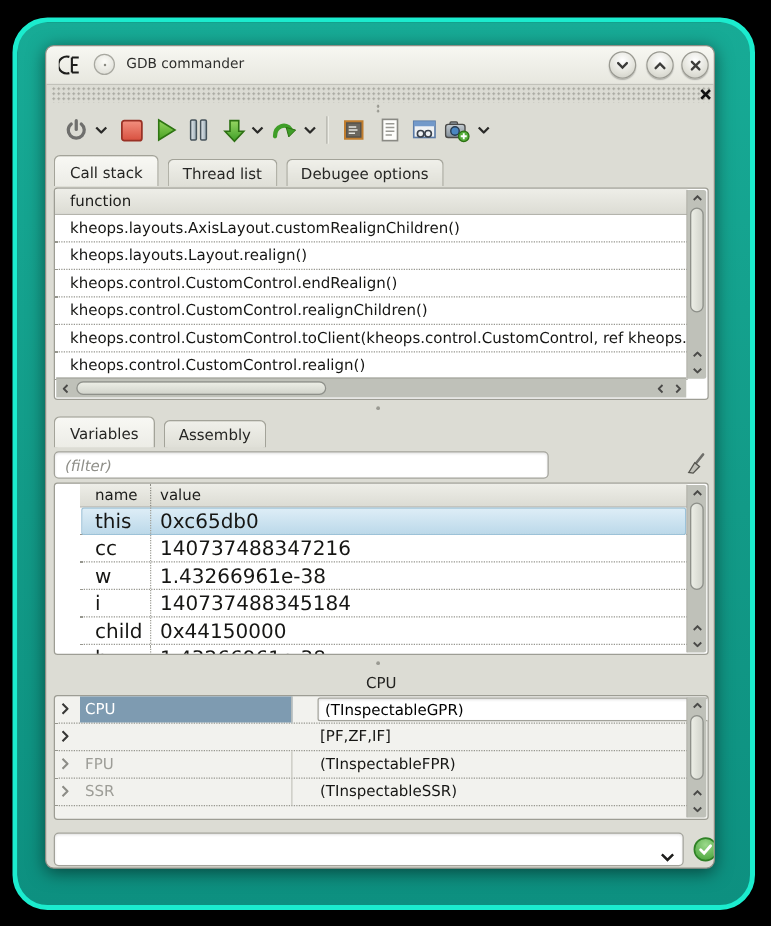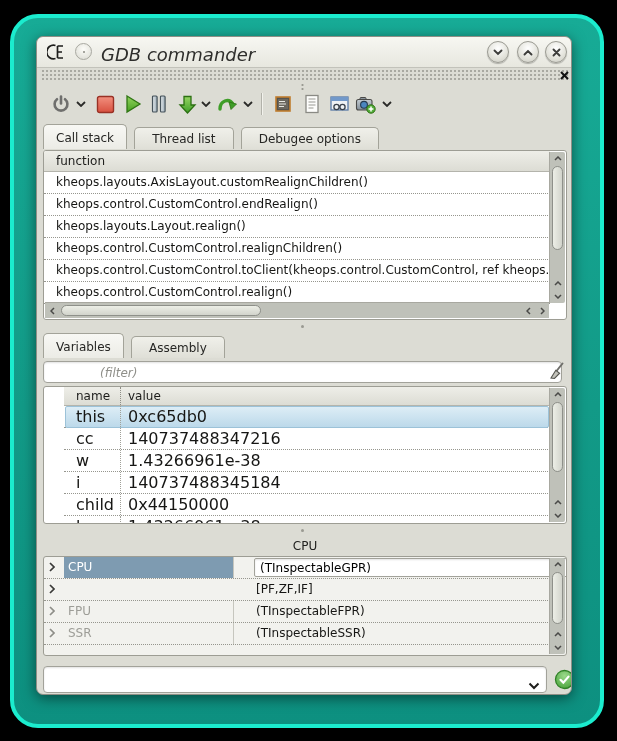--- a/index.html
+++ b/index.html
@@ -6,40 +6,40 @@
     font-family:"DejaVu Sans","Liberation Sans",sans-serif;-webkit-font-smoothing:antialiased;}
   .abs{position:absolute;}
   
   .frame{left:10px;top:14px;width:594px;height:714px;border:4px solid #1becce;border-radius:28px;
     background:linear-gradient(180deg,#17ab96 0%,#129a87 55%,#0d9080 100%);box-sizing:border-box;}
   
   .window{left:36px;top:36px;width:536px;height:659px;background:#dcdcd4;border:1px solid #8f8f86;
     border-radius:7px;box-shadow:0 3px 14px rgba(0,0,0,.5);box-sizing:border-box;overflow:hidden;}
   .titlebar{left:0;top:0;width:100%;height:30px;background:linear-gradient(180deg,#f7f7f2,#e7e7df);
     border-bottom:1px solid #c2c2ba;border-radius:6px 6px 0 0;}
-  .title-text{left:64px;top:7px;font-size:18px;color:#2e2e2c;font-style:italic;}
+  .title-text{left:64px;top:7px;font-size:11px;color:#2e2e2c;}
   .btn-round{width:22px;height:22px;border-radius:50%;border:1px solid #9a9a92;
     background:radial-gradient(circle at 50% 32%,#ffffff,#e2e2da 60%,#cacac2);box-sizing:border-box;
     display:flex;align-items:center;justify-content:center;box-shadow:0 1px 1px rgba(0,0,0,.25);}
   .btn-small{width:17px;height:17px;border-radius:50%;border:1px solid #a8a8a0;
     background:radial-gradient(circle at 50% 35%,#fcfcf8,#dadad2);box-sizing:border-box;
     display:flex;align-items:center;justify-content:center;}
   
   .dockbar{left:4px;top:32px;width:528px;height:13px;
     background-image:radial-gradient(circle,#a9a9a1 0.9px,transparent 1.1px);background-size:4px 4px;}
   .grip-dots{left:264px;top:46px;width:3px;height:7px;
     background-image:radial-gradient(circle,#9a9a92 1px,transparent 1.2px);background-size:3px 4px;}
   
   .toolbar{left:0;top:48px;width:536px;height:38px;}
   .tbtn{top:6px;width:24px;height:26px;display:flex;align-items:center;justify-content:center;}
   .tsep{left:224px;top:8px;width:1px;height:22px;background:#b2b2aa;box-shadow:1px 0 0 #f2f2ec;}
   .chev{top:13px;width:12px;height:12px;display:flex;align-items:center;justify-content:center;}
   
   .tabbar{height:25px;}
-  .tab{display:inline-block;vertical-align:bottom;font-size:12px;color:#262624;padding:4px 17px 3px;
+  .tab{display:inline-block;vertical-align:bottom;font-size:12px;color:#262624;padding:4px 11px 3px;
     background:linear-gradient(180deg,#f0f0ea,#dfdfd7);border:1px solid #a3a399;border-bottom:none;
     border-radius:5px 5px 0 0;margin-right:2px;cursor:default;}
   .tab.active{background:linear-gradient(180deg,#f8f8f4,#ecece6);padding:6px 12px 4px;position:relative;z-index:3;}
   
   .panel{background:#ffffff;border:1px solid #9d9d94;border-radius:3px;box-sizing:border-box;overflow:hidden;}
   .colhdr{height:20px;line-height:20px;background:linear-gradient(180deg,#eeeee8,#dcdcd4);
     border-bottom:1px solid #b4b4ac;font-size:12px;color:#1c1c1a;padding-left:12px;}
   .lrow{height:22px;line-height:21px;font-size:12px;color:#161614;padding-left:12px;
     border-bottom:1px dotted #96968e;white-space:nowrap;overflow:hidden;box-sizing:border-box;}
   .vrow{height:22px;border-bottom:1px dotted #96968e;box-sizing:border-box;position:relative;
@@ -239,22 +239,22 @@
   <div class="abs tabbar" style="left:6px;top:87px;width:524px;">
     <span class="tab active">Call stack</span>
     <span class="tab">Thread list</span>
     <span class="tab">Debugee options</span>
   </div>
 
   <div class="abs panel" style="left:6px;top:113px;width:524px;height:170px;">
     <div style="margin-right:16px;">
       <div class="colhdr">function</div>
       <div class="lrow">kheops.layouts.AxisLayout.customRealignChildren()</div>
+      <div class="lrow">kheops.layouts.Layout.realign()</div>
       <div class="lrow">kheops.control.CustomControl.endRealign()</div>
-      <div class="lrow">kheops.layouts.Layout.realign()</div>
       <div class="lrow">kheops.control.CustomControl.realignChildren()</div>
       <div class="lrow">kheops.control.CustomControl.toClient(kheops.control.CustomControl, ref kheops.</div>
       <div class="lrow">kheops.control.CustomControl.realign()</div>
     </div>
     <div class="vsb" style="bottom:16px;">
       <div class="sbarr" style="top:0;">
         <svg width="8" height="5" viewBox="0 0 8 5">
             <path d="M1 4 L4 1 L7 4" fill="none" stroke="#4a4a48" stroke-width="1.5"></path>
           </svg>
       </div>
@@ -292,21 +292,21 @@
 
   <div class="abs" style="left:264px;top:288px;display:flex;gap:3px;">
     <div class="splitter-dot"></div>
   </div>
 
   <div class="abs tabbar" style="left:6px;top:296px;width:524px;">
     <span class="tab active">Variables</span>
     <span class="tab">Assembly</span>
   </div>
 
-  <div class="abs tfield" style="left:6px;top:324px;width:519px;height:22px;padding-left:48px;">
+  <div class="abs tfield" style="left:6px;top:324px;width:396px;height:22px;">
     <input class="flt" type="text" placeholder="(filter)" style="">
   </div>
   <div class="abs" style="left:508px;top:322px;width:24px;height:24px;display:flex;align-items:center;justify-content:center;">
     <svg width="20" height="20" viewBox="0 0 20 20">
       <path d="M15.5 2.5 L9.5 10" stroke="#6e6e6a" stroke-width="2" stroke-linecap="round"></path>
       <path d="M4 17 L8.8 9.2 L12.6 12.2 L7.5 17.5 Z" fill="#c2c2ba" stroke="#55554f" stroke-width="1.1"></path>
     </svg>
   </div>
 
   <div class="abs panel" style="left:6px;top:349px;width:524px;height:138px;padding-left:20px;">

